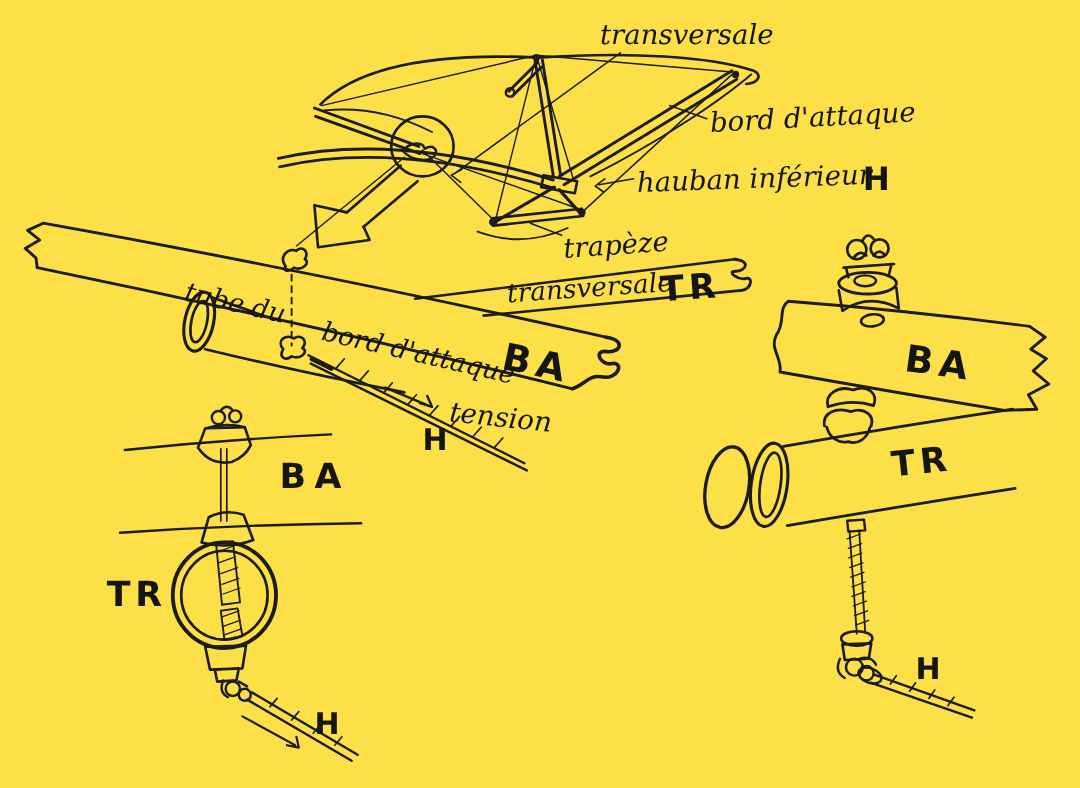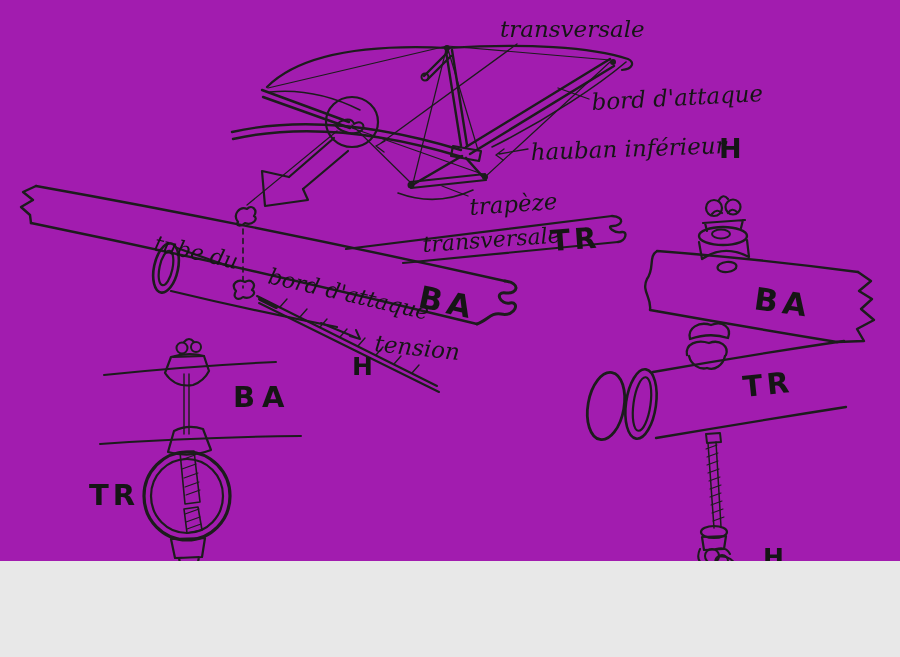--- a/index.html
+++ b/index.html
@@ -1,17 +1,17 @@
 <!DOCTYPE html>
 <html><head>
 <meta charset="utf-8">
 <style>
   html,body{margin:0;padding:0;background:#e8e8e8;}
   .canvas{
-    position:relative;width:900px;height:561px;background:#a21caf;
+    position:relative;width:900px;height:657px;background:#fde047;
     overflow:hidden;font-family:"DejaVu Sans",sans-serif;
   }
   svg{position:absolute;left:0;top:0;}
   .ink{stroke:#1c1c1c;fill:none;stroke-linecap:round;stroke-linejoin:round;}
   .blob{fill:#1c1c1c;stroke:none;}
   text{fill:#151515;stroke:none;}
   .script{font-family:"DejaVu Serif",serif;font-style:italic;font-size:23px;}
   .script-sm{font-family:"DejaVu Serif",serif;font-style:italic;font-size:22px;}
   .caps{font-family:"DejaVu Sans",sans-serif;font-weight:bold;font-size:29px;letter-spacing:4px;}
   .caps-big{font-family:"DejaVu Sans",sans-serif;font-weight:bold;font-size:31px;letter-spacing:5px;}

